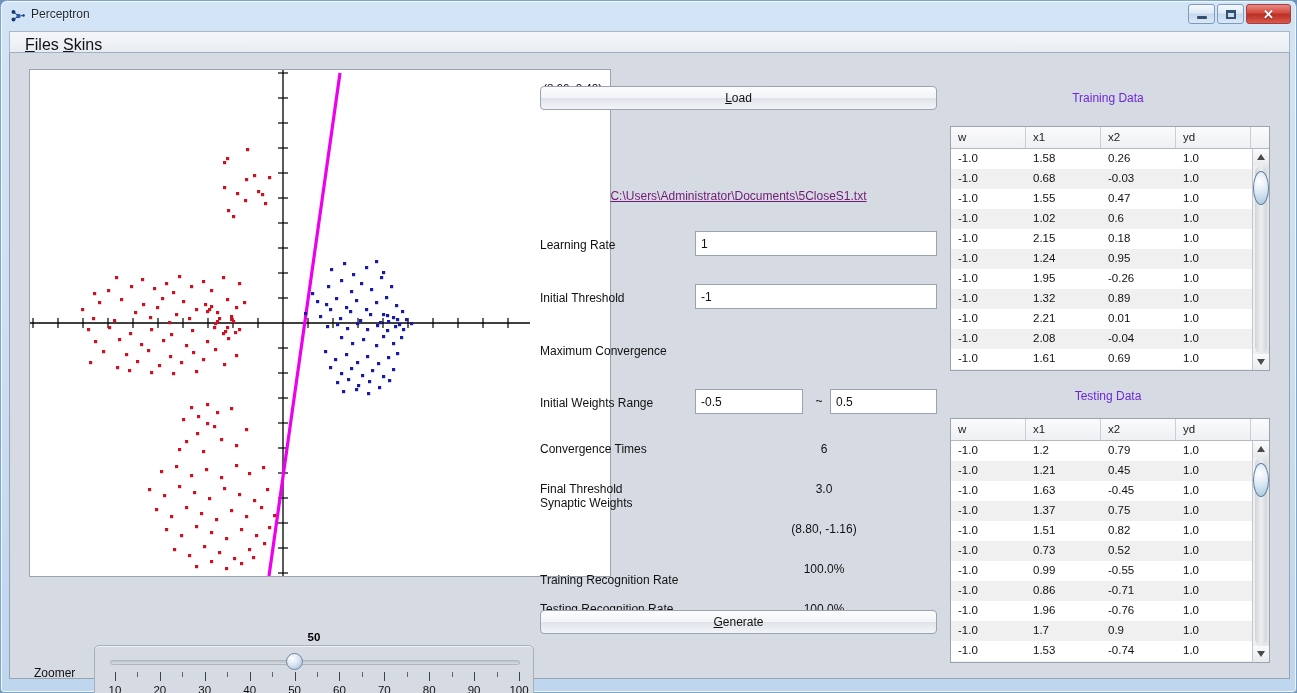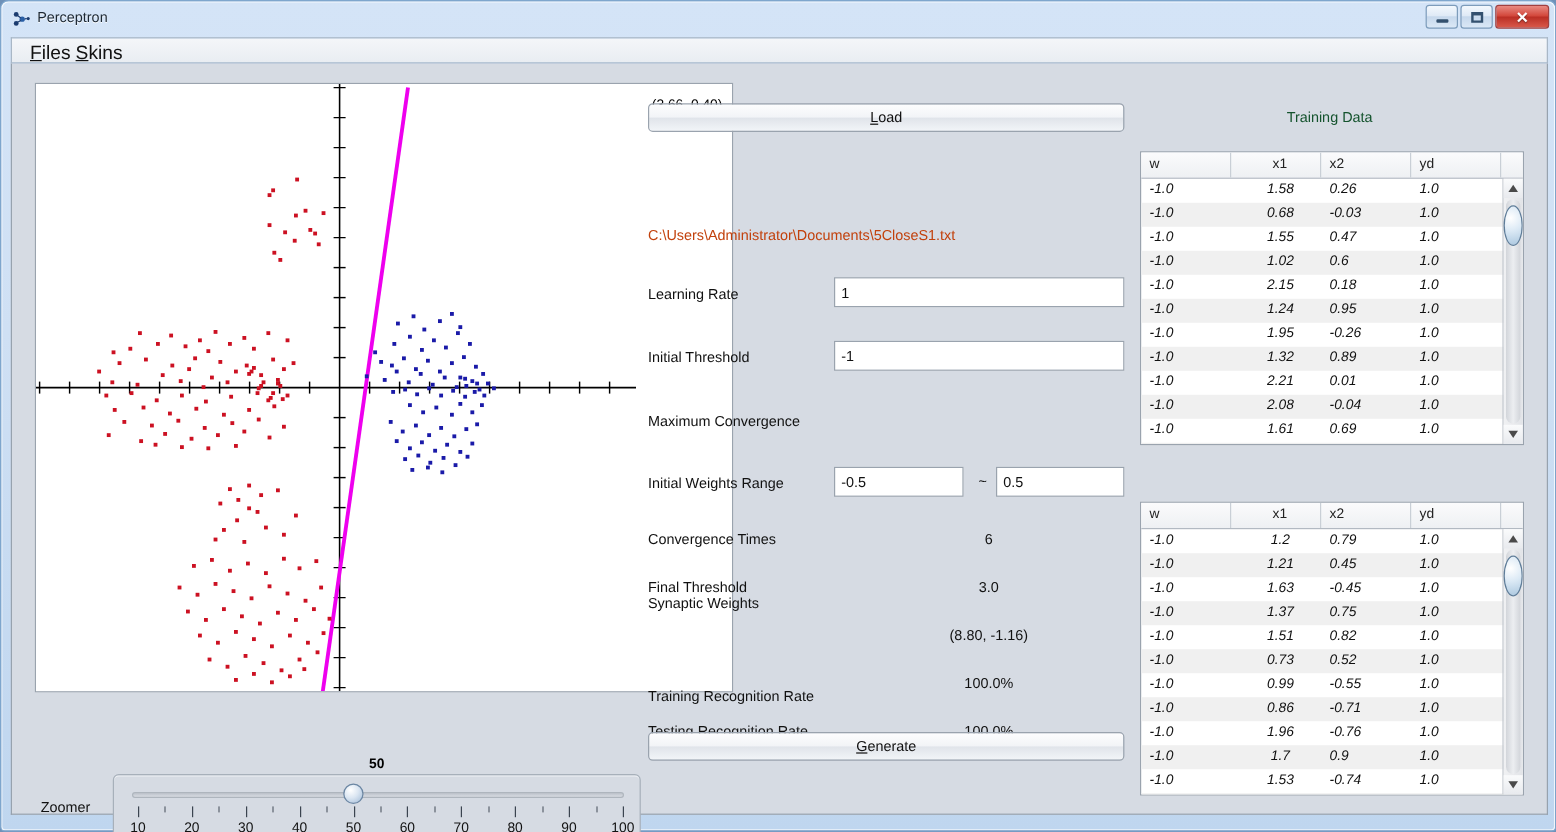--- a/index.html
+++ b/index.html
@@ -137,71 +137,71 @@
     font-size: 12px; color: #111;
     display: flex; align-items: center; justify-content: center;
     cursor: pointer;
   }
   #btn-load { left: 530px; top: 33px; width: 397px; }
   #btn-generate { left: 530px; top: 557px; width: 397px; }
   .form-btn u { text-decoration: underline; }
 
   #file-path {
     position: absolute; left: 530px; top: 136px; width: 397px;
-    text-align: left; font-size: 12px; color: #c2410c;
+    text-align: center; font-size: 12px; color: #701a75; text-decoration: underline;
   }
 
   .form-label {
     position: absolute; left: 530px; font-size: 12px; color: #111;
   }
   .form-input {
     position: absolute;
     height: 25px; background: #ffffff;
     border: 1px solid #9aa3ae;
     font-size: 12px; color: #111;
     padding: 0 5px;
     display: flex; align-items: center;
   }
   .val-out {
     position: absolute; font-size: 12px; color: #111;
     text-align: center;
   }
 
   
   .panel-title {
-    position: absolute; font-size: 12px; color: #14532d;
+    position: absolute; font-size: 12px; color: #6d28d9;
     text-align: center; width: 320px; left: 938px;
   }
   .table-wrap {
     position: absolute; left: 940px; width: 320px;
     background: #ffffff;
     border: 1px solid #9aa3ae;
     overflow: hidden;
   }
   .tbl-header {
     display: flex; height: 22px;
     background: linear-gradient(to bottom,#fbfbfc 0%, #eef0f3 100%);
     border-bottom: 1px solid #b2b9c2;
   }
   .tbl-header .th {
     font-size: 11.5px; color: #222;
     padding: 4px 0 0 7px;
     border-right: 1px solid #c9cfd6;
     overflow: hidden; white-space: nowrap;
   }
-  .tbl-body { position: relative; overflow: hidden; font-style: italic; }
+  .tbl-body { position: relative; overflow: hidden; }
   .tbl-row { display: flex; height: 20px; }
   .tbl-row.alt { background: #f0f0f0; }
   .tbl-row .td {
     font-size: 11.5px; color: #111;
     padding: 3px 0 0 7px;
     overflow: hidden; white-space: nowrap;
   }
   .col-w  { width: 75px; }
-  .col-x1 { width: 75px; text-align: center; }
+  .col-x1 { width: 75px; }
   .col-x2 { width: 75px; }
   .col-yd { width: 75px; }
   .col-pad{ width: 17px; border-right: none !important; }
 
   
   .vscroll {
     position: absolute; right: 0; top: 0; width: 17px; bottom: 0;
     background: linear-gradient(to right,#f0f1f3,#e2e4e8);
     border-left: 1px solid #c3c8cf;
   }
@@ -728,20 +728,21 @@
         <div class="sb-arrow up">
             <span class="arrow-up-g"></span>
           </div>
         <div class="sb-thumb" style="top:22px"></div>
         <div class="sb-arrow down">
             <span class="arrow-down-g"></span>
           </div>
       </div>
     </div>
 
+    <div class="panel-title" style="top:336px">Testing Data</div>
     <div class="table-wrap" id="testing-wrap" style="top:365px; height:245px">
       <div class="tbl-header" id="testing-head">
           <div class="th col-w">w</div>
           <div class="th col-x1">x1</div>
           <div class="th col-x2">x2</div>
           <div class="th col-yd">yd</div>
           <div class="th col-pad"></div>
         </div>
       <div class="tbl-body" id="testing-body" style="height:222px">
           <div class="tbl-row">

